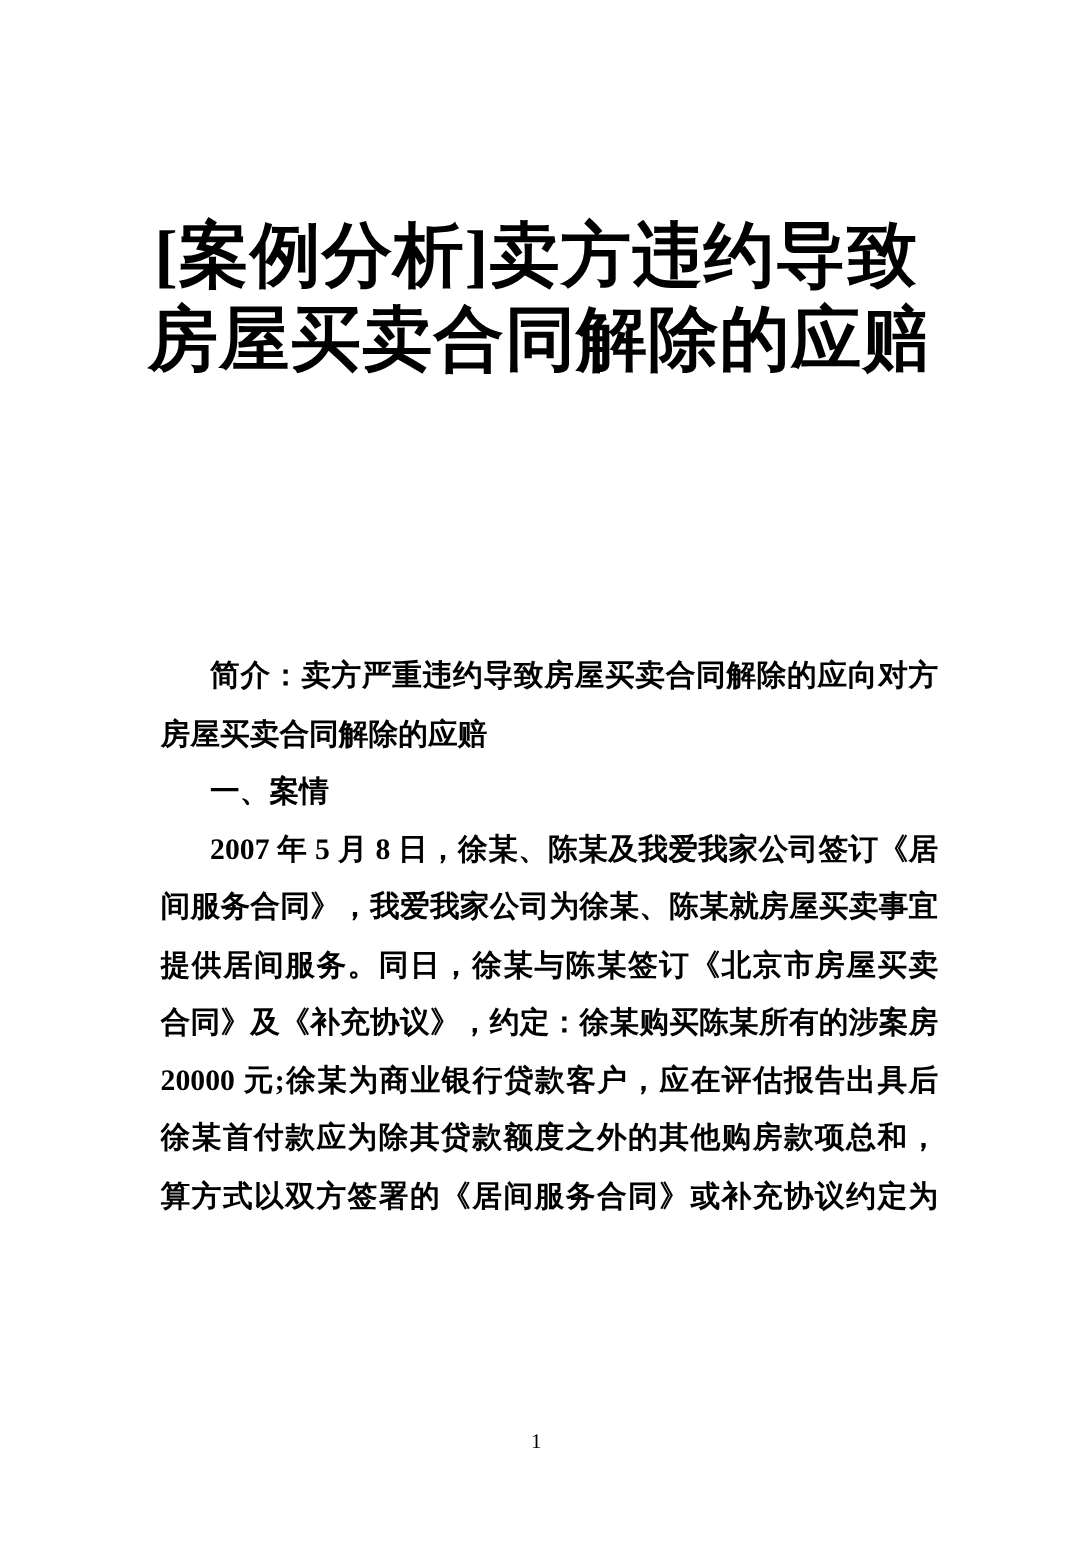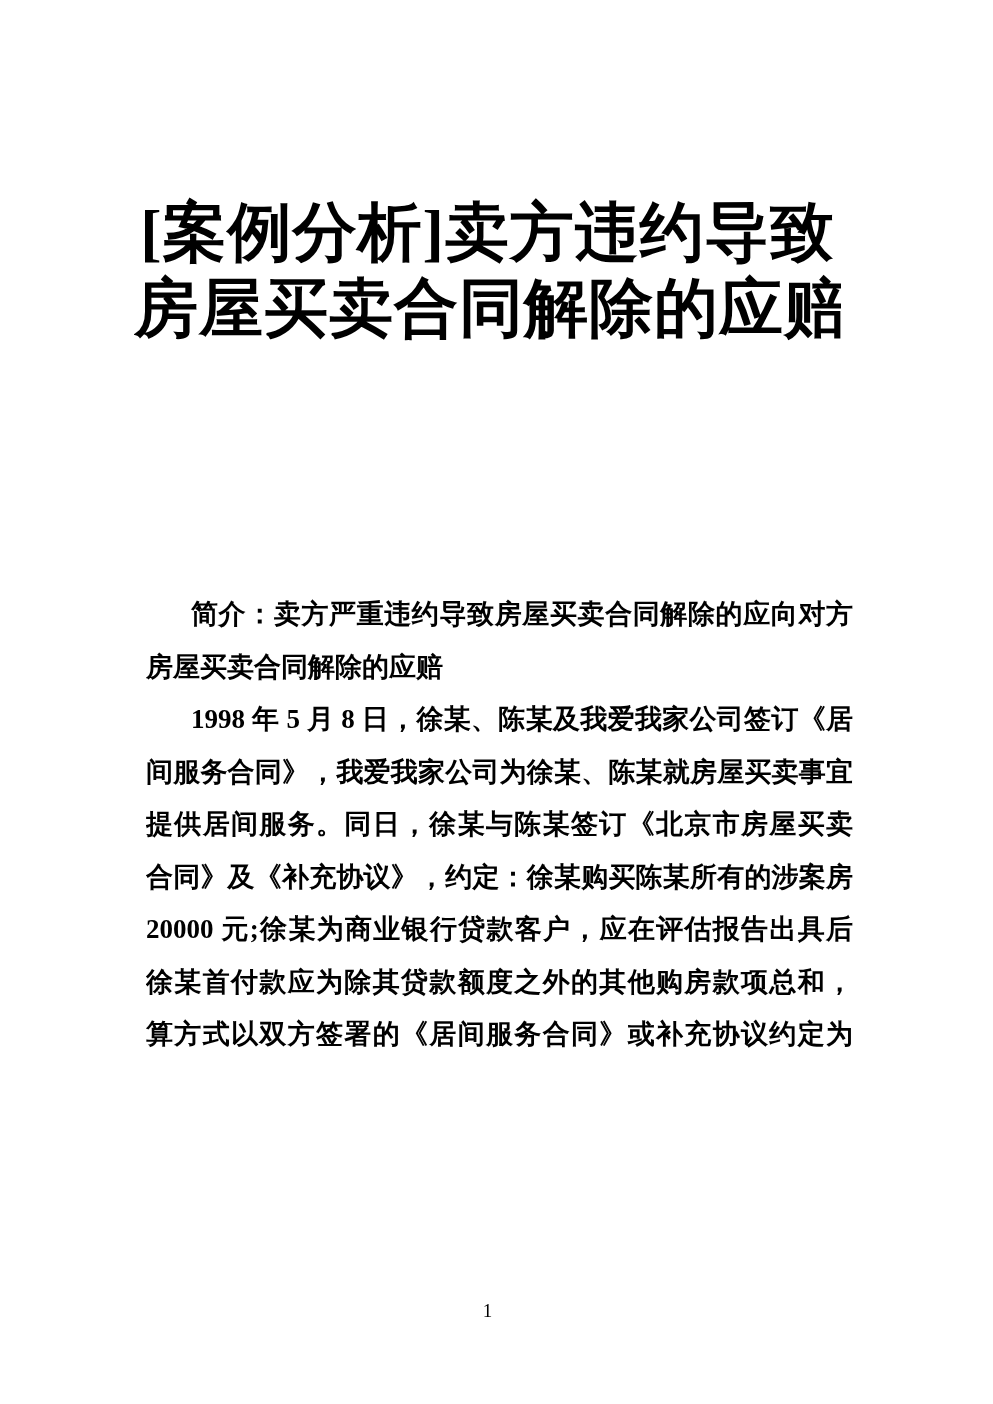--- a/index.html
+++ b/index.html
@@ -72,21 +72,22 @@
 <div class="page">
 
   <div class="doc-title">
     <div class="tline">[案例分析]卖方违约导致</div>
     <div class="tline">房屋买卖合同解除的应赔</div>
   </div>
 
   <div class="doc-body">
     <div class="bline indent">简介：卖方严重违约导致房屋买卖合同解除的应向对方</div>
     <div class="bline last">房屋买卖合同解除的应赔</div>
-    <div class="bline indent">1998 年 5 月 8 日，徐某、陈某及我爱我家公司签订《居</div>
+    <div class="bline indent last">一、案情</div>
+    <div class="bline indent">2007 年 5 月 8 日，徐某、陈某及我爱我家公司签订《居</div>
     <div class="bline">间服务合同》，我爱我家公司为徐某、陈某就房屋买卖事宜</div>
     <div class="bline">提供居间服务。同日，徐某与陈某签订《北京市房屋买卖</div>
     <div class="bline">合同》及《补充协议》，约定：徐某购买陈某所有的涉案房</div>
     <div class="bline">20000 元;徐某为商业银行贷款客户，应在评估报告出具后</div>
     <div class="bline">徐某首付款应为除其贷款额度之外的其他购房款项总和，</div>
     <div class="bline">算方式以双方签署的《居间服务合同》或补充协议约定为</div>
   </div>
 
   <div class="pagenum">1</div>
 

